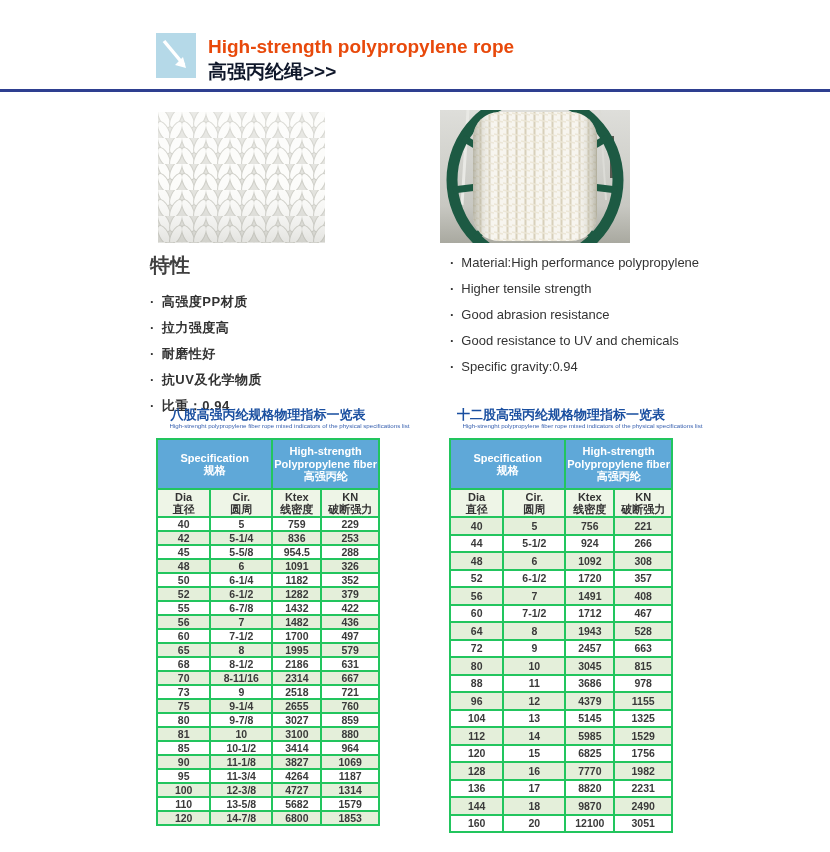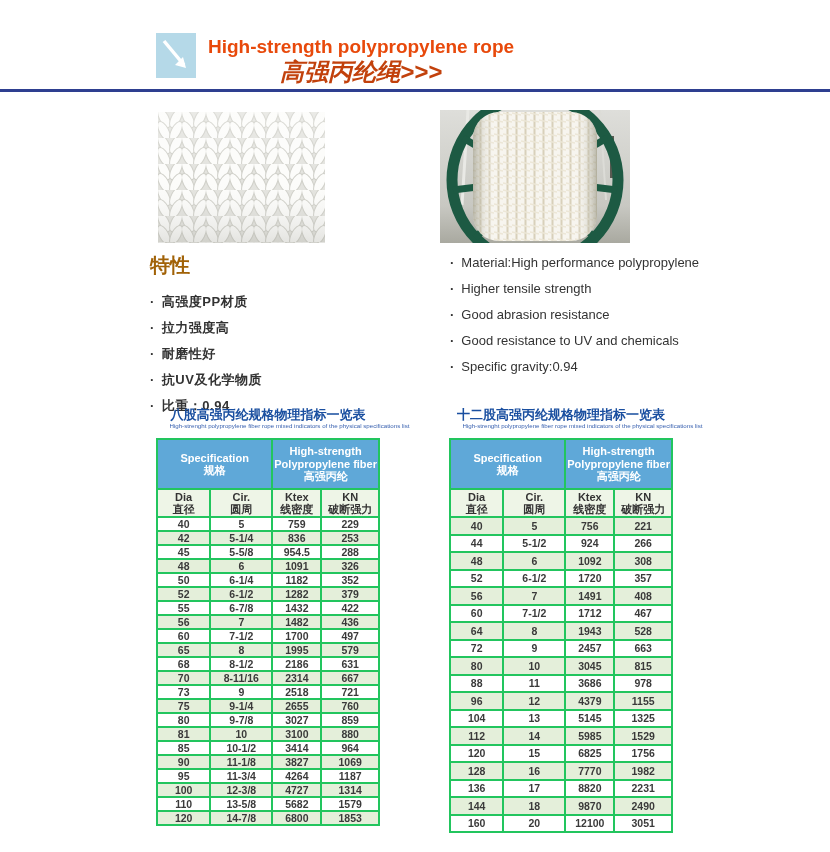--- a/index.html
+++ b/index.html
@@ -1,38 +1,38 @@
 <!DOCTYPE html>
 <html><head>
 <meta charset="utf-8">
 <style>
   * { margin:0; padding:0; box-sizing:border-box; }
   html,body { background:#ffffff; }
   body { font-family:"Liberation Sans", sans-serif; }
   .page { position:relative; width:830px; height:852px; background:#fff; overflow:hidden; }
 
   
-  .hdr { position:absolute; left:156px; top:33px; display:flex; align-items:flex-start;text-align:center; }
+  .hdr { position:absolute; left:156px; top:33px; display:flex; align-items:flex-start; }
   .hdr-icon { width:40px; height:45px; background:#b5d9e8; margin-right:12px; position:relative; flex:none; }
   .hdr-icon svg { position:absolute; inset:0; }
   .hdr-titles { padding-top:2px; }
   .hdr-title { color:#e8490b; font-size:19px; font-weight:bold; line-height:24px; }
-  .hdr-sub   { color:#c2410c; font-size:24px; font-weight:bold; line-height:26px;font-style:italic; }
+  .hdr-sub   { color:#0f172a; font-size:19px; font-weight:bold; line-height:26px; }
   .rule { position:absolute; left:0; top:89px; width:830px; height:3px; background:#2e3f90; }
 
   
   .photo { position:absolute; overflow:hidden; }
   .photo-rope  { left:158px; top:112px; width:167px; height:131px; }
   .photo-reel  { left:440px; top:110px; width:190px; height:133px; }
 
   
   .feat { position:absolute; }
   .feat-cn { left:150px; top:252px; width:280px; }
   .feat-en { left:450px; top:250px; width:370px; }
-  .feat-h { color:#a16207; font-size:20px; font-weight:bold; margin-bottom:10px; }
+  .feat-h { color:#404040; font-size:20px; font-weight:bold; margin-bottom:10px; }
   .feat ul { list-style:none; }
   .feat li { font-size:13px; color:#333; line-height:26px; }
   .feat li::before { content:"·"; font-weight:bold; margin-right:7px; color:#333; }
   .feat-cn li { font-weight:bold; letter-spacing:0.5px; }
 
   
   .tblock { position:absolute; width:224px; }
   .tblock-1 { left:156px; top:407px; }
   .tblock-2 { left:449px; top:407px; }
   .t-title { color:#1a4fa0; font-size:13px; font-weight:bold; text-align:center; line-height:15px; }

